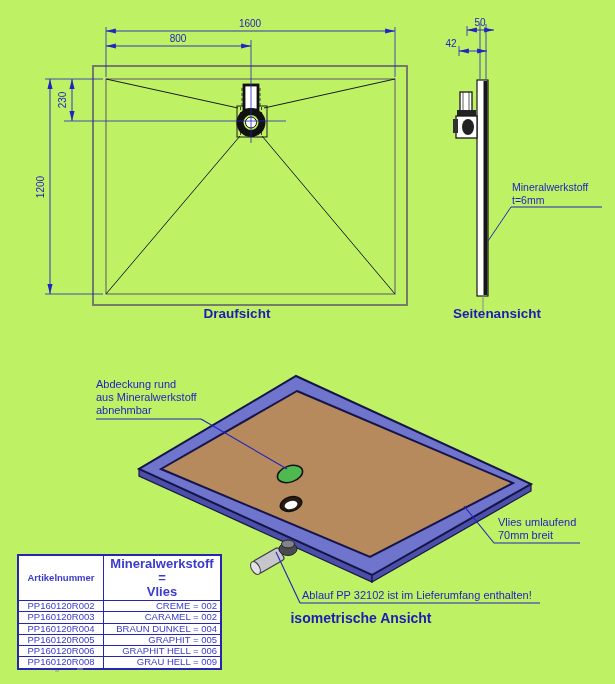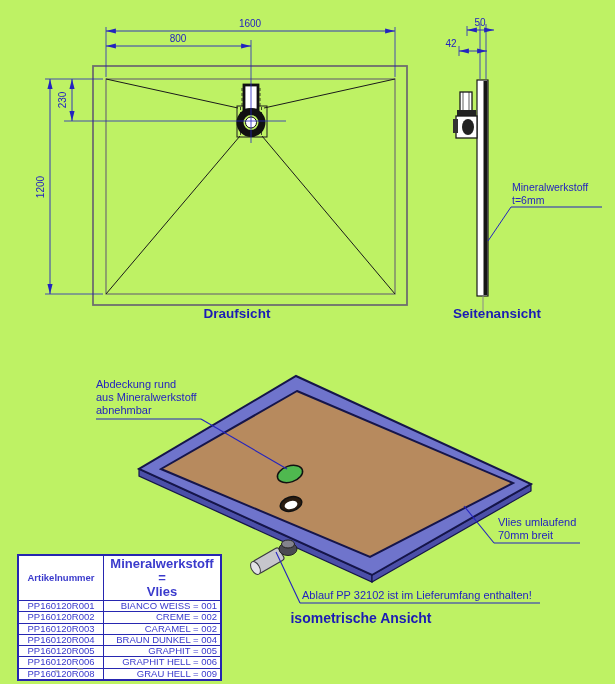--- a/index.html
+++ b/index.html
@@ -173,24 +173,20 @@
 </svg>
 
 <table id="color-table">
   <tbody>
         <tr>
     <th>Artikelnummer</th>
     <th class="h2"><span>Mineralwerkstoff =</span><br>
         <span>Vlies</span></th>
   </tr>
   <tr>
-    <td class="c1">PP160120R001</td>
-    <td class="c2">BIANCO WEISS = 001</td>
-  </tr>
-  <tr>
     <td class="c1">PP160120R002</td>
     <td class="c2">CREME = 002</td>
   </tr>
   <tr>
     <td class="c1">PP160120R003</td>
     <td class="c2">CARAMEL = 002</td>
   </tr>
   <tr>
     <td class="c1">PP160120R004</td>
     <td class="c2">BRAUN DUNKEL = 004</td>

